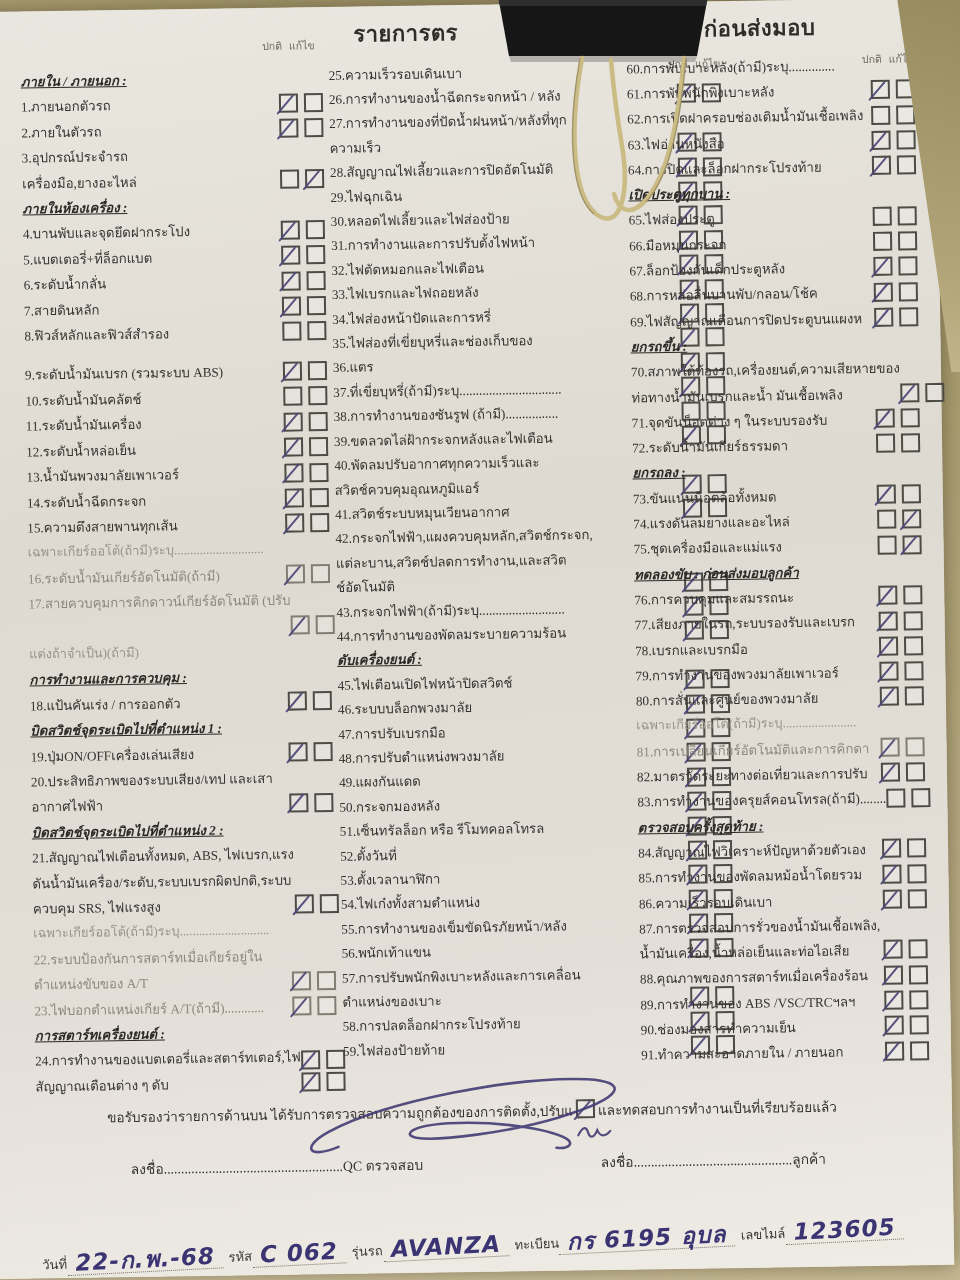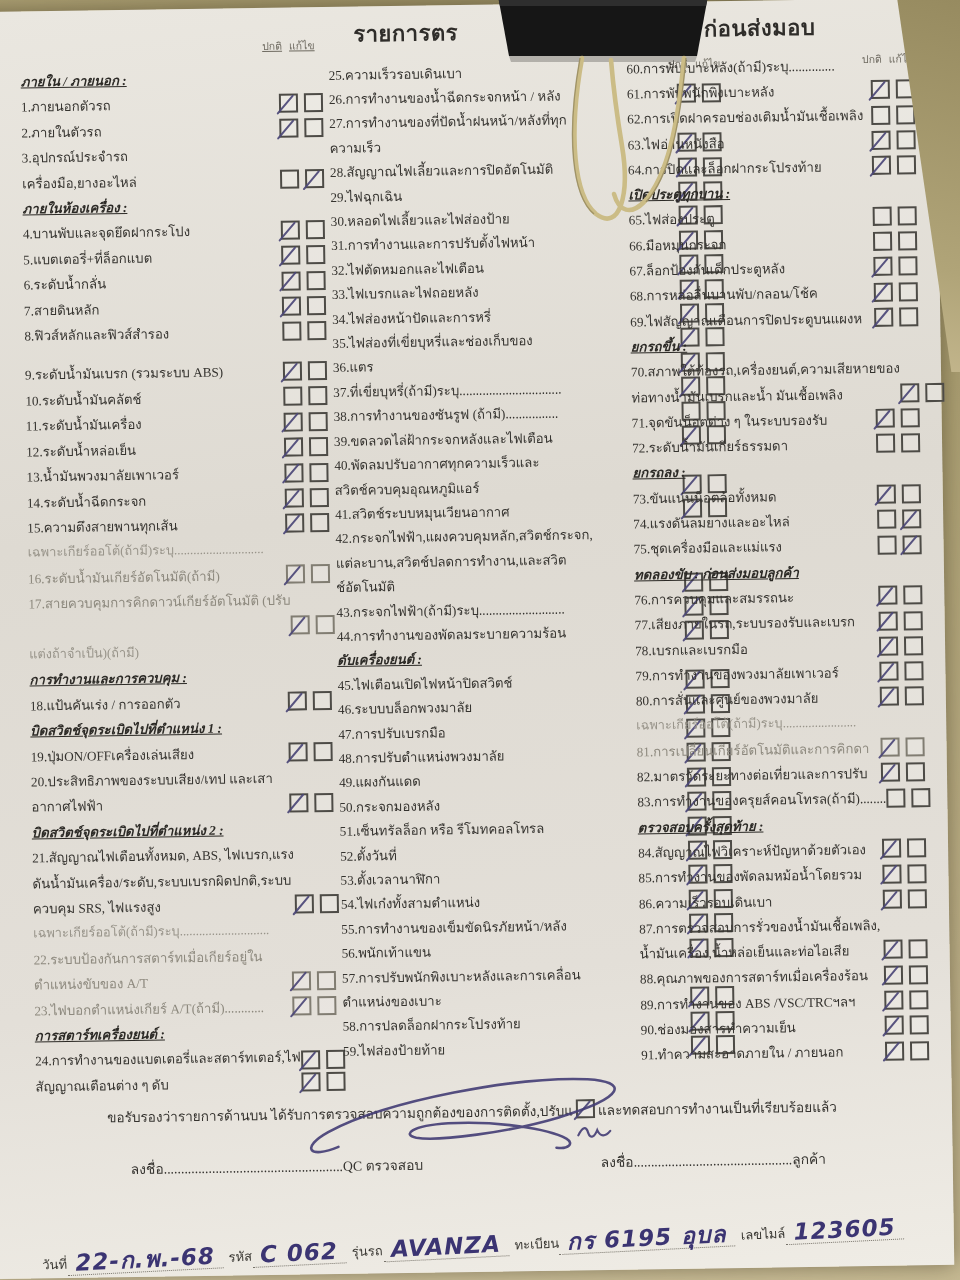--- a/index.html
+++ b/index.html
@@ -10,21 +10,21 @@
     background:linear-gradient(175deg,#eae7e0 0%,#dedad2 40%,#e3dfd8 75%,#efece5 100%);
     box-shadow:0 0 22px rgba(40,30,10,.45);
     transform:rotate(-0.85deg);transform-origin:50% 45%;}
   .desk-wedge{position:absolute;right:0;top:0;width:72px;height:372px;z-index:6;
     background:linear-gradient(195deg,#978b60,#b0a478 70%,#c4b78e);
     clip-path:polygon(13% 0,100% 0,100% 100%,88% 100%);}
   
   .titlebar{position:absolute;top:10px;left:0;width:100%;height:34px;z-index:2;}
   .title-l{position:absolute;right:478px;top:0;font-size:22px;font-weight:bold;color:#2f2d2a;letter-spacing:.5px;}
   .title-r{position:absolute;left:728px;top:0;font-size:22px;font-weight:bold;color:#2f2d2a;letter-spacing:.5px;}
-  .status-top{position:absolute;left:286px;top:30px;font-size:10.5px;color:#6e6a60;z-index:2;text-decoration:underline;}
+  .status-top{position:absolute;left:286px;top:30px;font-size:10.5px;color:#6e6a60;z-index:2;}
   .status-top span{margin-right:7px;}
   
   .clip{position:absolute;left:470px;top:-4px;width:265px;height:250px;z-index:8;}
   
   .col{position:absolute;font-size:13.2px;color:#35332f;z-index:2;}
   .col-0{left:44px;top:58px;width:302px;--lh:25.4px;}
   .col-1{left:352px;top:54px;width:392px;--lh:24.4px;}
   .col-2{left:650px;top:52px;width:288px;--lh:25.3px;}
   .row{display:flex;justify-content:space-between;align-items:flex-end;}
   .row .txt{flex:1;}

